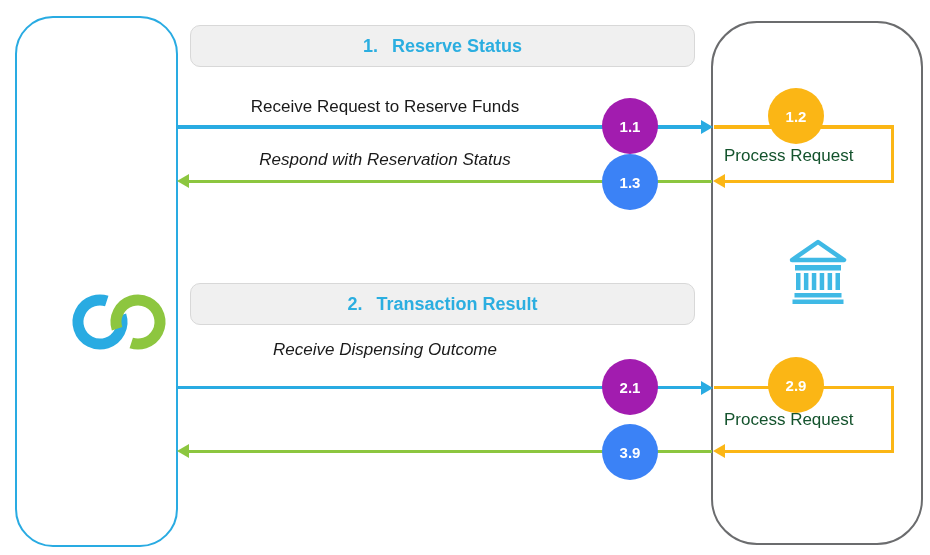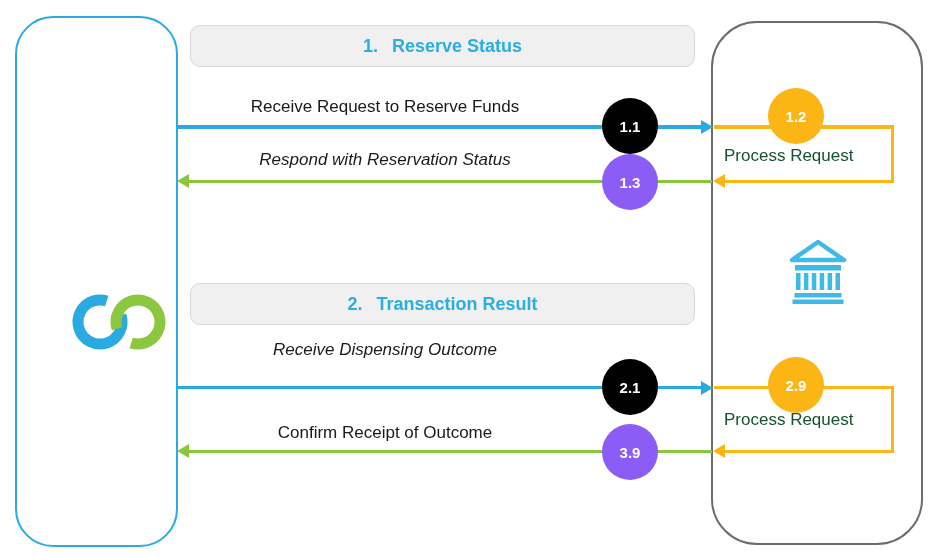--- a/index.html
+++ b/index.html
@@ -29,22 +29,22 @@
 
   
   .arr{position:absolute;width:0;height:0;border-top:7px solid transparent;border-bottom:7px solid transparent;}
   .arr-right-blue{border-left:12px solid #29ABE2;}
   .arr-left-green{border-right:12px solid #8CC63F;}
   .arr-left-yellow{border-right:12px solid #FBB615;}
 
   
   .badge{position:absolute;width:56px;height:56px;border-radius:50%;display:flex;align-items:center;
     justify-content:center;color:#ffffff;font-size:15px;font-weight:700;z-index:5;}
-  .b-blue{background:#000000;}
-  .b-green{background:#8b5cf6;}
+  .b-blue{background:#a21caf;}
+  .b-green{background:#3b82f6;}
   .b-yellow{background:#FBB615;}
 
   .process-label{position:absolute;font-size:17px;color:#14532d;white-space:nowrap;}
 
   .logo-svg{position:absolute;left:52px;top:271px;}
   .bank-svg{position:absolute;left:789px;top:239px;}
 </style>
 </head>
 <body>
 
@@ -103,18 +103,17 @@
   <div class="arr arr-right-blue" style="left:701px;top:380.5px;"></div>
   <div class="badge b-blue" style="left:602px;top:359px;">2.1</div>
 
   <div class="hline yellow" style="left:714px;top:385.5px;width:180px;"></div>
   <div class="yellow" style="position:absolute;left:890.5px;top:385.5px;width:3.5px;height:65px;"></div>
   <div class="hline yellow" style="left:724px;top:449.5px;width:170px;"></div>
   <div class="arr arr-left-yellow" style="left:713px;top:444px;"></div>
   <div class="badge b-yellow" style="left:768px;top:357px;">2.9</div>
   <div class="process-label" style="left:724px;top:410px;">Process Request</div>
 
-  <div class="msg-label" style="top:423px;">Confirm Receipt of Outcome</div>
   <div class="hline green-line" style="left:188px;top:449.5px;width:524px;"></div>
   <div class="arr arr-left-green" style="left:177px;top:444px;"></div>
   <div class="badge b-green" style="left:602px;top:424px;">3.9</div>
 
 </div>
 
 </body></html>

